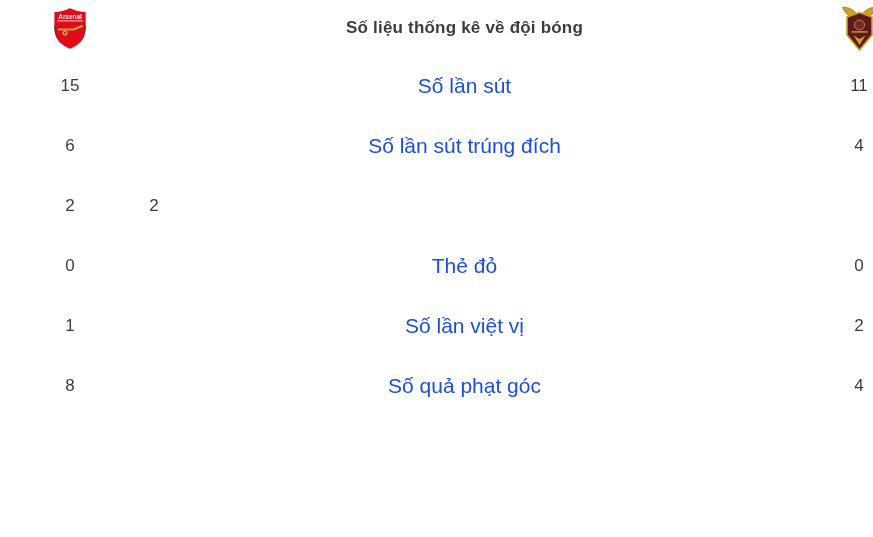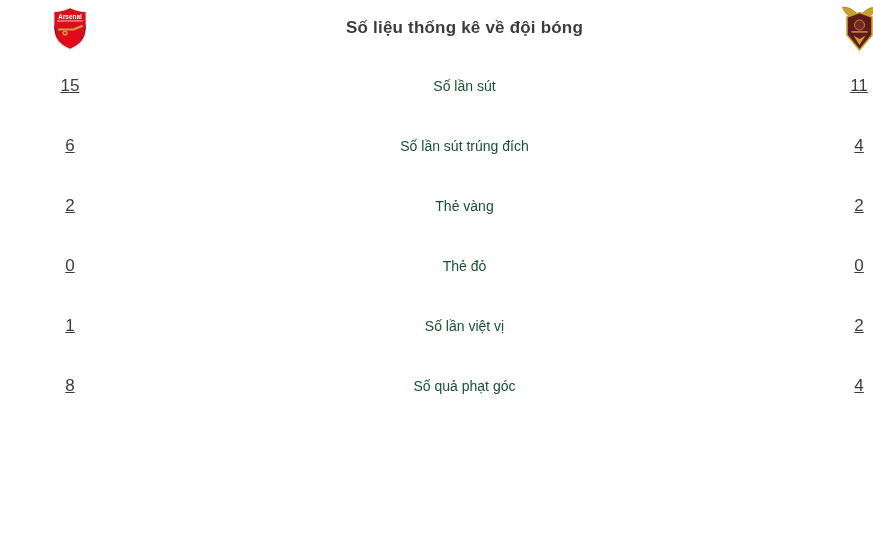--- a/index.html
+++ b/index.html
@@ -22,21 +22,20 @@
     align-items: center;
     height: 56px;
   }
   .side-col {
     width: 84px;
     flex: 0 0 84px;
     display: flex;
     align-items: center;
     justify-content: center;
     text-align: left;
-    text-decoration: underline;
   }
   .mid-col {
     flex: 1 1 auto;
     text-align: center;
   }
   .title {
     font-size: 17px;
     font-weight: bold;
     color: #3c3c3c;
     letter-spacing: 0.2px;
@@ -48,22 +47,22 @@
   .stat-row {
     display: flex;
     align-items: center;
     height: 60px;
   }
   .stat-value {
     font-size: 17px;
     color: #3c3c3c;
   }
   .stat-label {
-    font-size: 14px;
-    color: #14532d;
+    font-size: 21px;
+    color: #1d4ed8;
   }
 </style>
 </head>
 <body>
 
 <div class="panel">
 
   <div class="header-row">
     <div class="side-col">
       <span class="badge">
@@ -105,21 +104,20 @@
   <div class="stat-row">
     <div class="side-col stat-value">6</div>
     <div class="mid-col stat-label">Số lần sút trúng đích</div>
     <div class="side-col stat-value">4</div>
   </div>
 
 
 
   <div class="stat-row">
     <div class="side-col stat-value">2</div>
-    <div class="mid-col stat-label">Thẻ vàng</div>
     <div class="side-col stat-value">2</div>
   </div>
 
   <div class="stat-row">
     <div class="side-col stat-value">0</div>
     <div class="mid-col stat-label">Thẻ đỏ</div>
     <div class="side-col stat-value">0</div>
   </div>
 
   <div class="stat-row">

